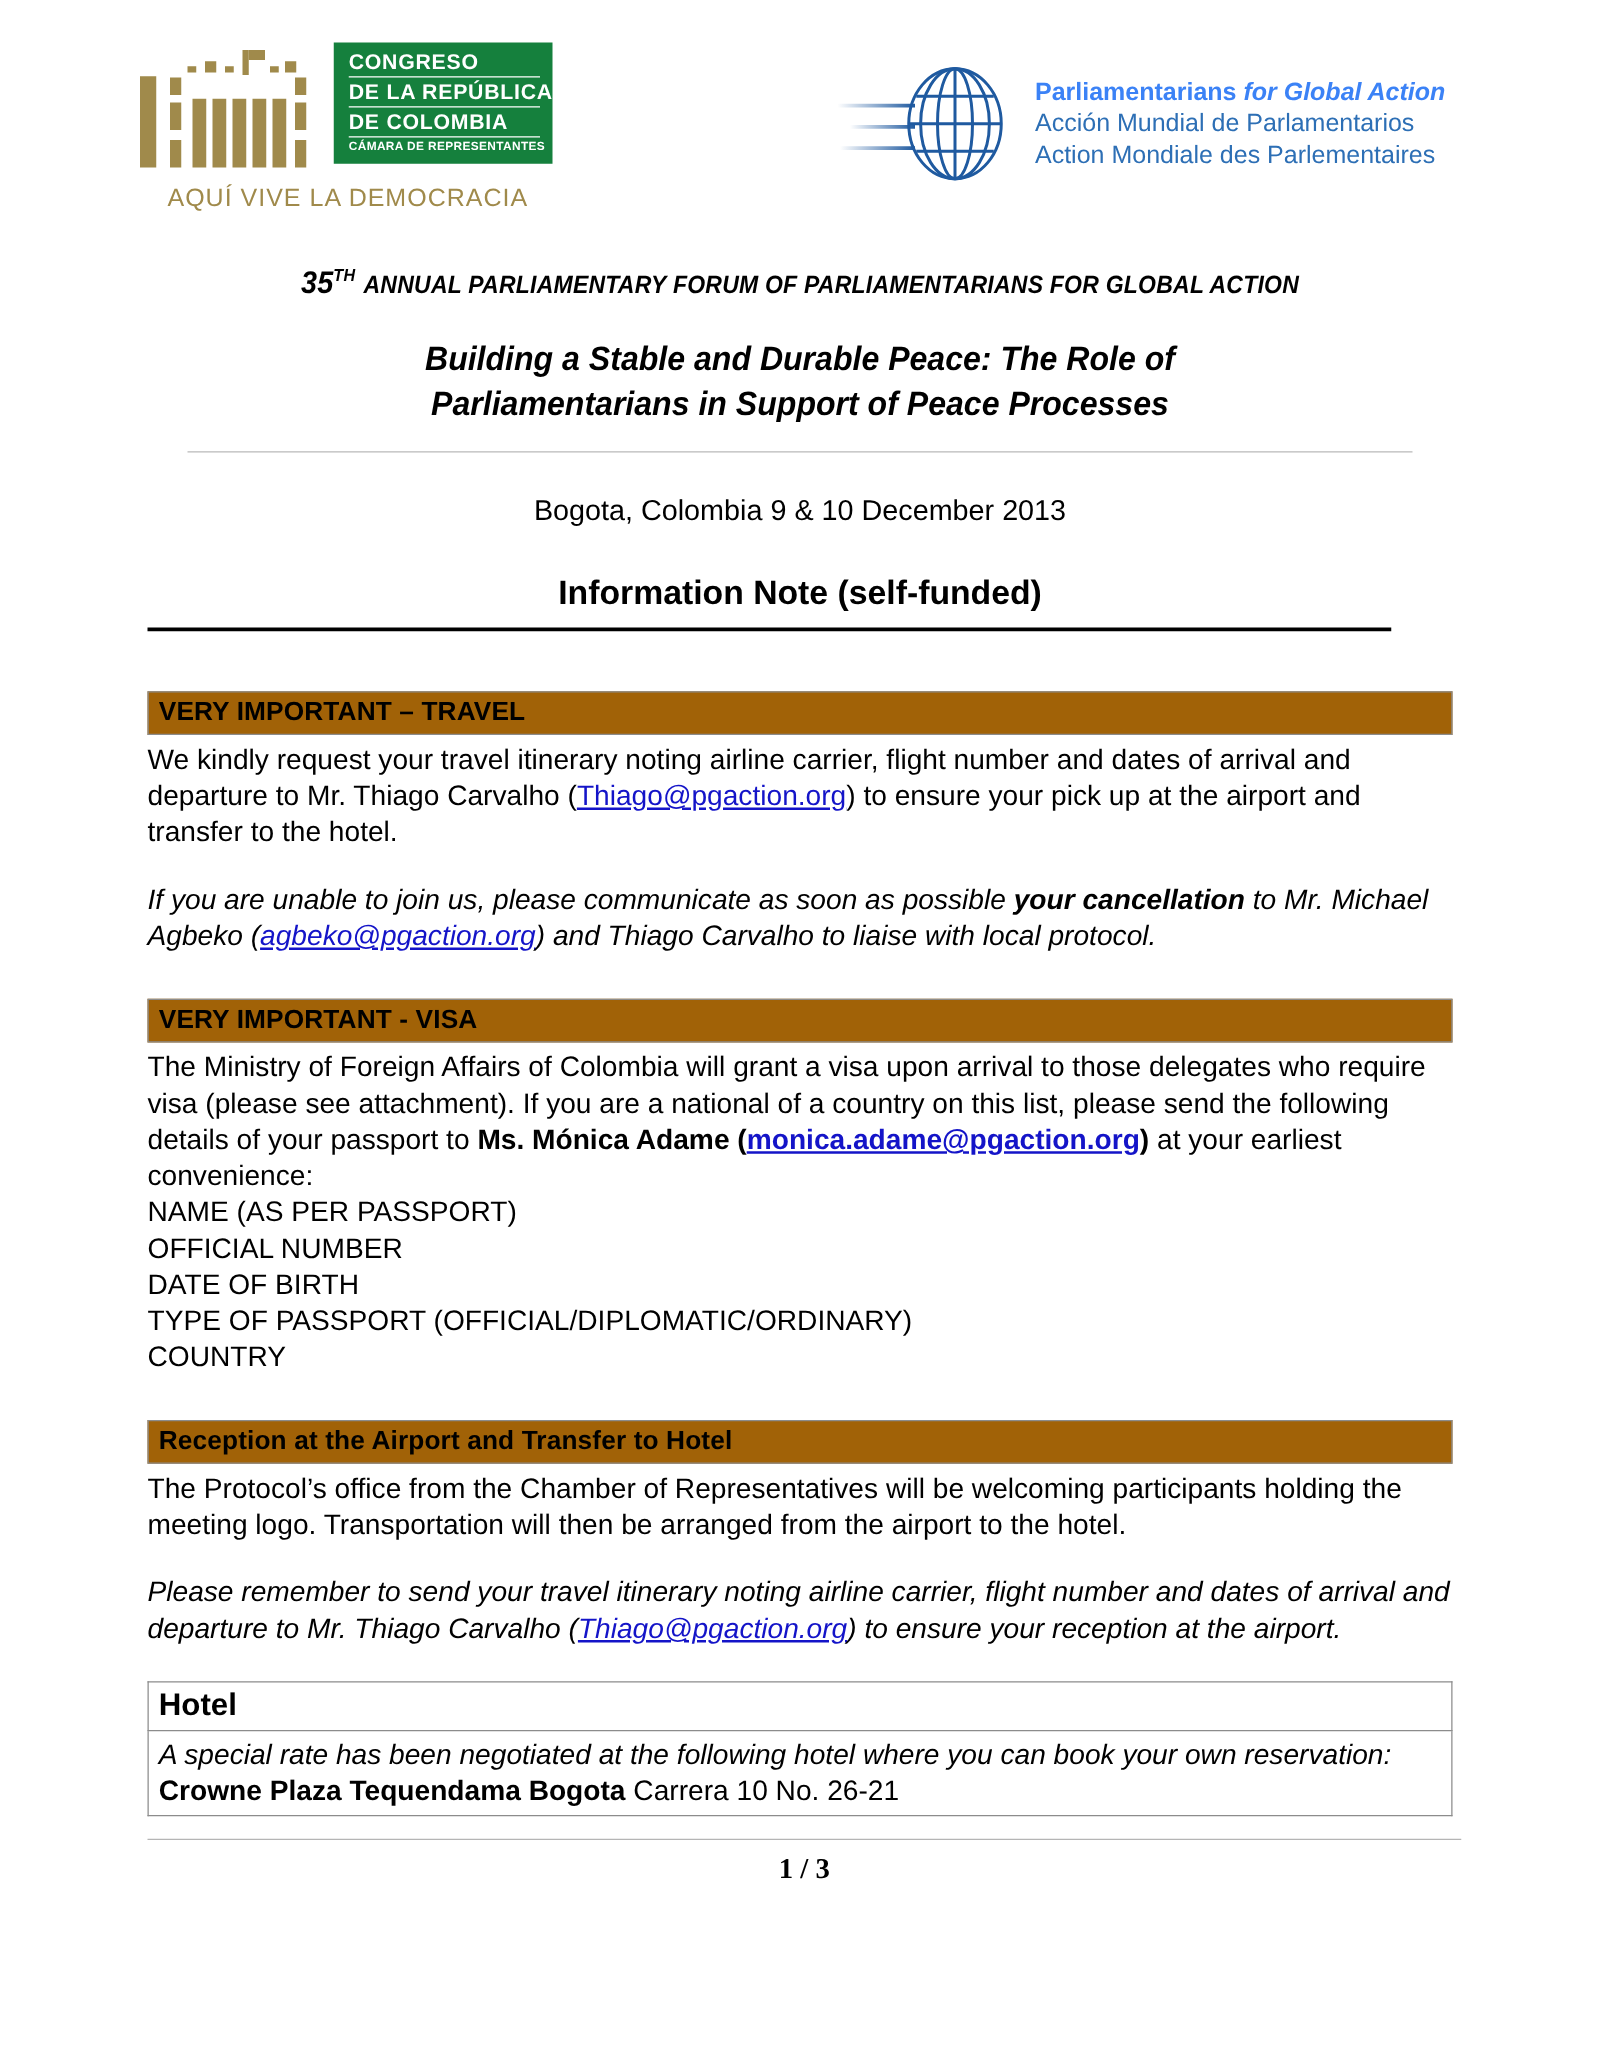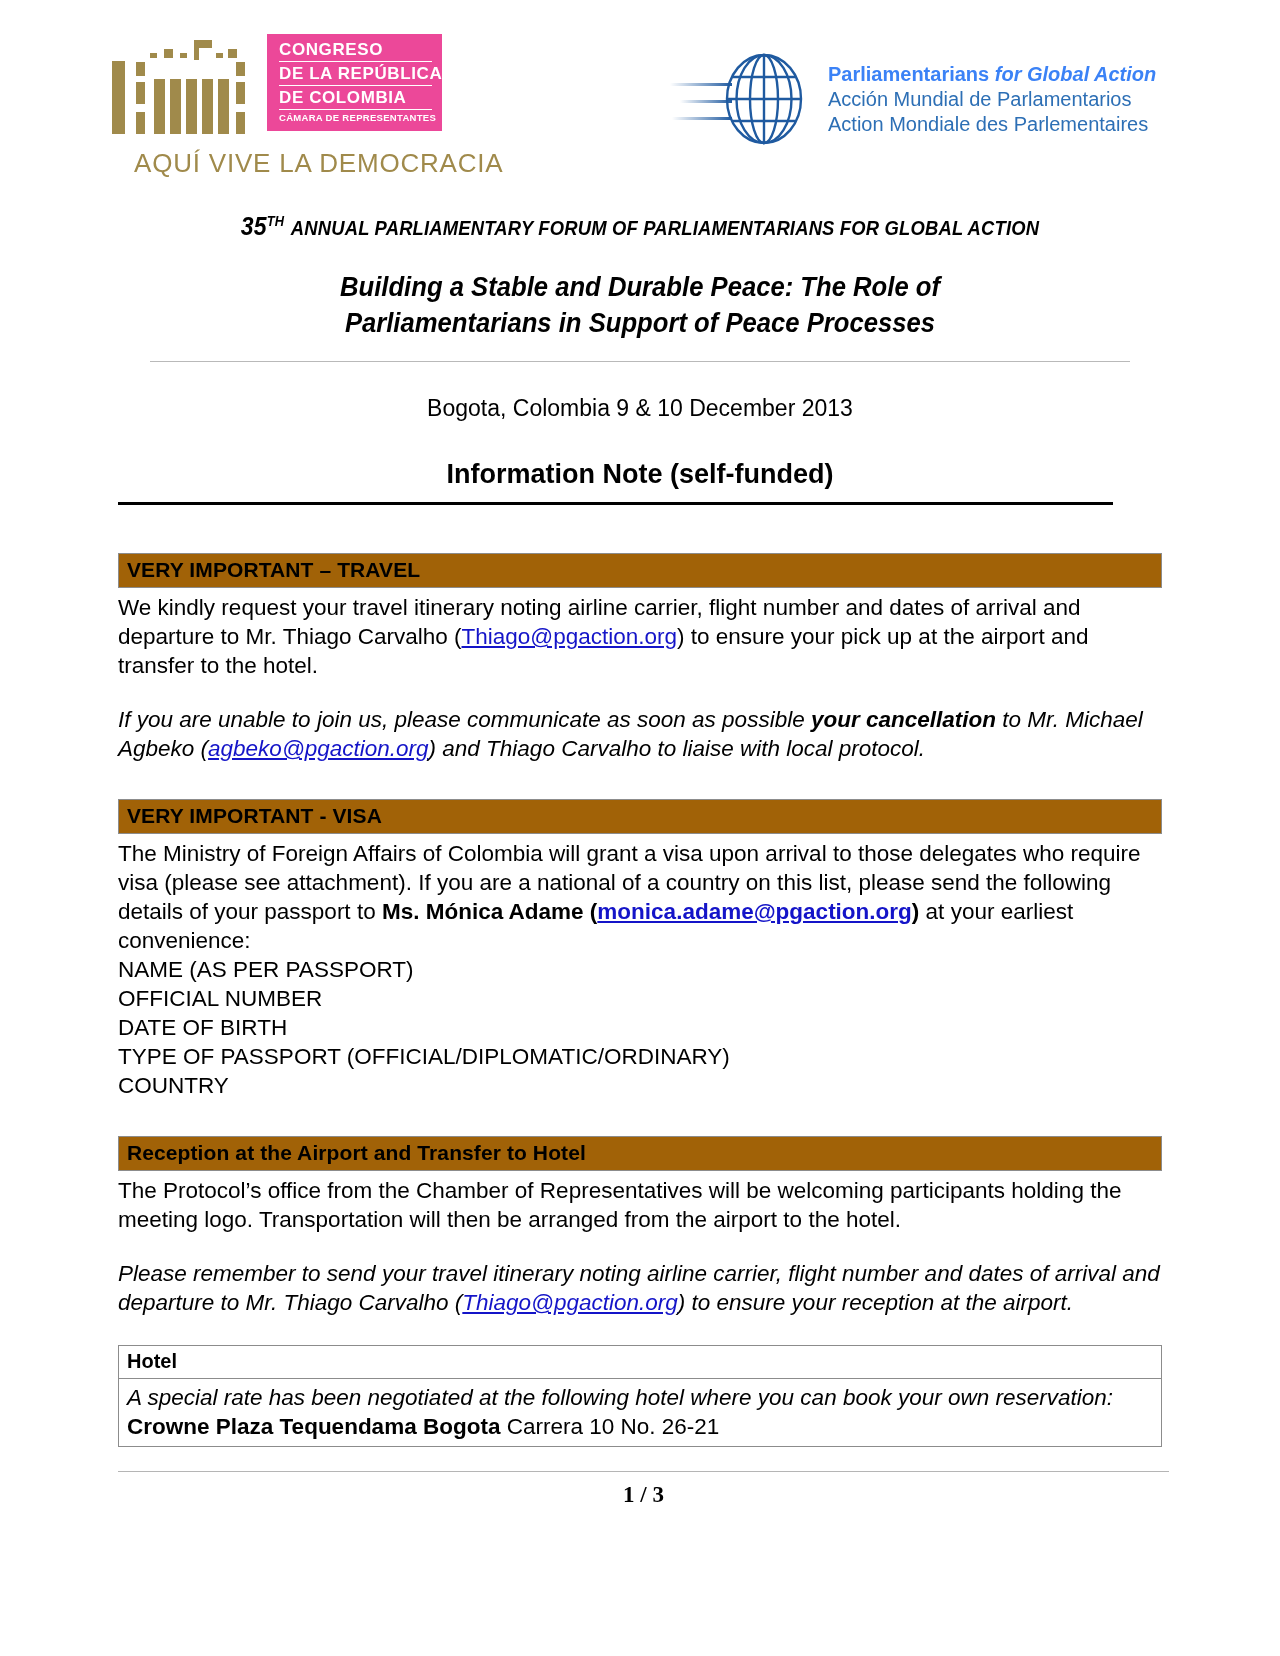--- a/index.html
+++ b/index.html
@@ -48,21 +48,21 @@
   .cl-bars .bar {
     position: absolute;
     background: #a08a4b;
     bottom: 0;
   }
   .cl-bars .cap {
     position: absolute;
     background: #a08a4b;
   }
   .cl-box {
-    background: #ec4899;
+    background: #15803d;
     padding: 6px 10px 7px 12px;
     width: 175px;
     box-sizing: border-box;
   }
   .cl-line {
     color: #ffffff;
     font-family: "Liberation Sans", sans-serif;
     font-weight: bold;
     letter-spacing: 0.6px;
     font-size: 17px;
@@ -77,21 +77,21 @@
     line-height: 12px;
     letter-spacing: 0.3px;
     border-bottom: none;
     margin-bottom: 0;
     padding-bottom: 0;
   }
   .cl-tag {
     margin-top: 14px;
     margin-left: 22px;
     color: #a08a4b;
-    font-size: 26px;
+    font-size: 20px;
     letter-spacing: 0.8px;
     font-family: "Liberation Sans", sans-serif;
     white-space: nowrap;
   }
 
   .pga-logo {
     position: absolute;
     left: 668px;
     top: 52px;
     display: flex;
@@ -215,21 +215,21 @@
     border-collapse: collapse;
     width: 100%;
   }
   .hotel-table td {
     border: 1.2px solid #8c8c8c;
     padding: 4px 8px 5px 8px;
     vertical-align: top;
   }
   .hotel-head {
     font-weight: bold;
-    font-size: 20px;
+    font-size: 25px;
   }
   .hotel-cell {
     font-size: 22.5px;
     line-height: 29px;
   }
   .hotel-cell .ital { font-style: italic; margin-top: 43px; }
   .hotel-cell .bold { font-weight: bold; }
 
   
   .footer {

